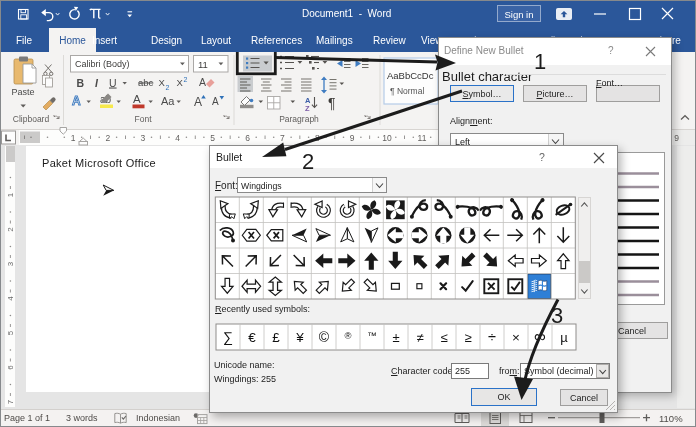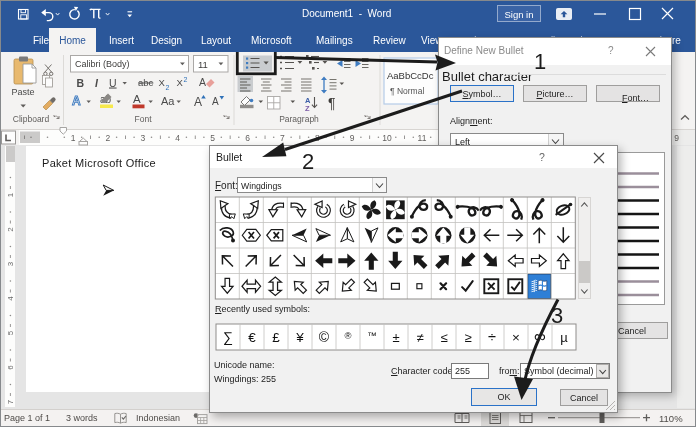--- a/index.html
+++ b/index.html
@@ -47,26 +47,26 @@
 
 <svg class="abs" style="left:585px;top:0" width="111" height="27" viewBox="0 0 111 27">
  <path d="M9,14 h12" stroke="#fff" stroke-width="1.2"></path>
  <rect x="44.5" y="8.5" width="11" height="11" fill="none" stroke="#fff" stroke-width="1.2"></rect>
  <path d="M77,8 l11,11 m0,-11 l-11,11" stroke="#fff" stroke-width="1.2"></path>
 </svg>
 
 <div class="abs" style="left:0;top:27.5px;width:696px;height:24.5px;background:#2b579a"></div>
 <div class="abs" style="left:49px;top:28px;width:47px;height:24px;background:#f4f3f2"></div>
 <div class="tx" style="left:0;top:35px;width:696px;font-size:10px;color:#fff">
-<span style="position:absolute;left:33px">File</span>
+<span style="position:absolute;left:16px">File</span>
 <span style="position:absolute;left:49px;width:47px;text-align:center;color:#2b579a">Home</span>
-<span style="position:absolute;left:109px">Insert</span>
+<span style="position:absolute;left:92px">Insert</span>
 <span style="position:absolute;left:151px">Design</span>
 <span style="position:absolute;left:201px">Layout</span>
-<span style="position:absolute;left:251px">Microsoft</span>
+<span style="position:absolute;left:251px">References</span>
 <span style="position:absolute;left:316px">Mailings</span>
 <span style="position:absolute;left:373px">Review</span>
 <span style="position:absolute;left:421px">View</span>
 <span style="position:absolute;left:672px">re</span>
 </div>
 <div class="abs" style="left:440px;top:27.5px;width:232px;height:10px;overflow:hidden">
 <span style="position:absolute;left:22px;top:6.5px;font-size:9.5px;color:rgba(236,242,250,0.8)">Help</span>
 <span style="position:absolute;left:90px;top:6.5px;font-size:9.5px;color:rgba(236,242,250,0.8)">○&nbsp; Tell me what you</span>
 <span style="position:absolute;left:205px;top:6.5px;font-size:9.5px;color:rgba(236,242,250,0.8)">○ Sh</span>
 </div>
@@ -370,21 +370,21 @@
  <path d="M1,1 l9,9 m0,-9 l-9,9" stroke="#7a7a7a" stroke-width="1.1"></path>
 </svg>
 <div class="tx" style="left:442px;top:69px;font-size:13px;color:#1d1d1d;z-index:12">Bullet character</div>
 <div class="abs" style="left:506px;top:74px;width:160px;height:1px;background:#dcdcdc;z-index:12"></div>
 
 <div class="abs" style="left:450px;top:85px;width:64px;height:16.5px;background:#e9e9e9;border:1.5px solid #2a72c8;z-index:12"></div>
 <div class="tx" style="left:450px;top:88.5px;width:64px;text-align:center;font-size:9px;color:#1d1d1d;z-index:12"><u>S</u>ymbol…</div>
 <div class="abs" style="left:523px;top:85px;width:64px;height:16.5px;background:#e4e3e3;border:1px solid #9f9e9d;z-index:12"></div>
 <div class="tx" style="left:523px;top:88.5px;width:64px;text-align:center;font-size:9px;color:#1d1d1d;z-index:12"><u>P</u>icture…</div>
 <div class="abs" style="left:596px;top:85px;width:64px;height:16.5px;background:#e4e3e3;border:1px solid #9f9e9d;z-index:12"></div>
-<div class="tx" style="left:596px;top:93px;width:79px;text-align:center;font-size:9px;color:#1d1d1d;z-index:12"><u>F</u>ont…</div>
+<div class="tx" style="left:596px;top:78px;width:79px;font-size:9px;color:#1d1d1d;z-index:12"><u>F</u>ont…</div>
 <div class="tx" style="left:450px;top:116px;font-size:9px;color:#1d1d1d;z-index:12">Align<u>m</u>ent:</div>
 
 <div class="abs" style="left:450px;top:133px;width:114px;height:16px;background:#fff;border:1px solid #8a8a8a;z-index:12"></div>
 <div class="tx" style="left:455px;top:136.5px;font-size:9px;color:#1d1d1d;z-index:12">Left</div>
 <div class="abs" style="left:548px;top:134px;width:15px;height:14px;background:#f6f6f6;border-left:1px solid #d0d0d0;z-index:12"></div>
 <svg class="abs" style="left:548px;top:134px;z-index:12" width="15" height="14" viewBox="0 0 15 14">
  <path d="M4,5.5 l3.5,4 l3.5,-4" fill="none" stroke="#444" stroke-width="1.1"></path>
 </svg>
 
 <div class="abs" style="left:450px;top:152px;width:215px;height:153px;background:#fff;border:1px solid #9a9a9a;z-index:12"></div>

